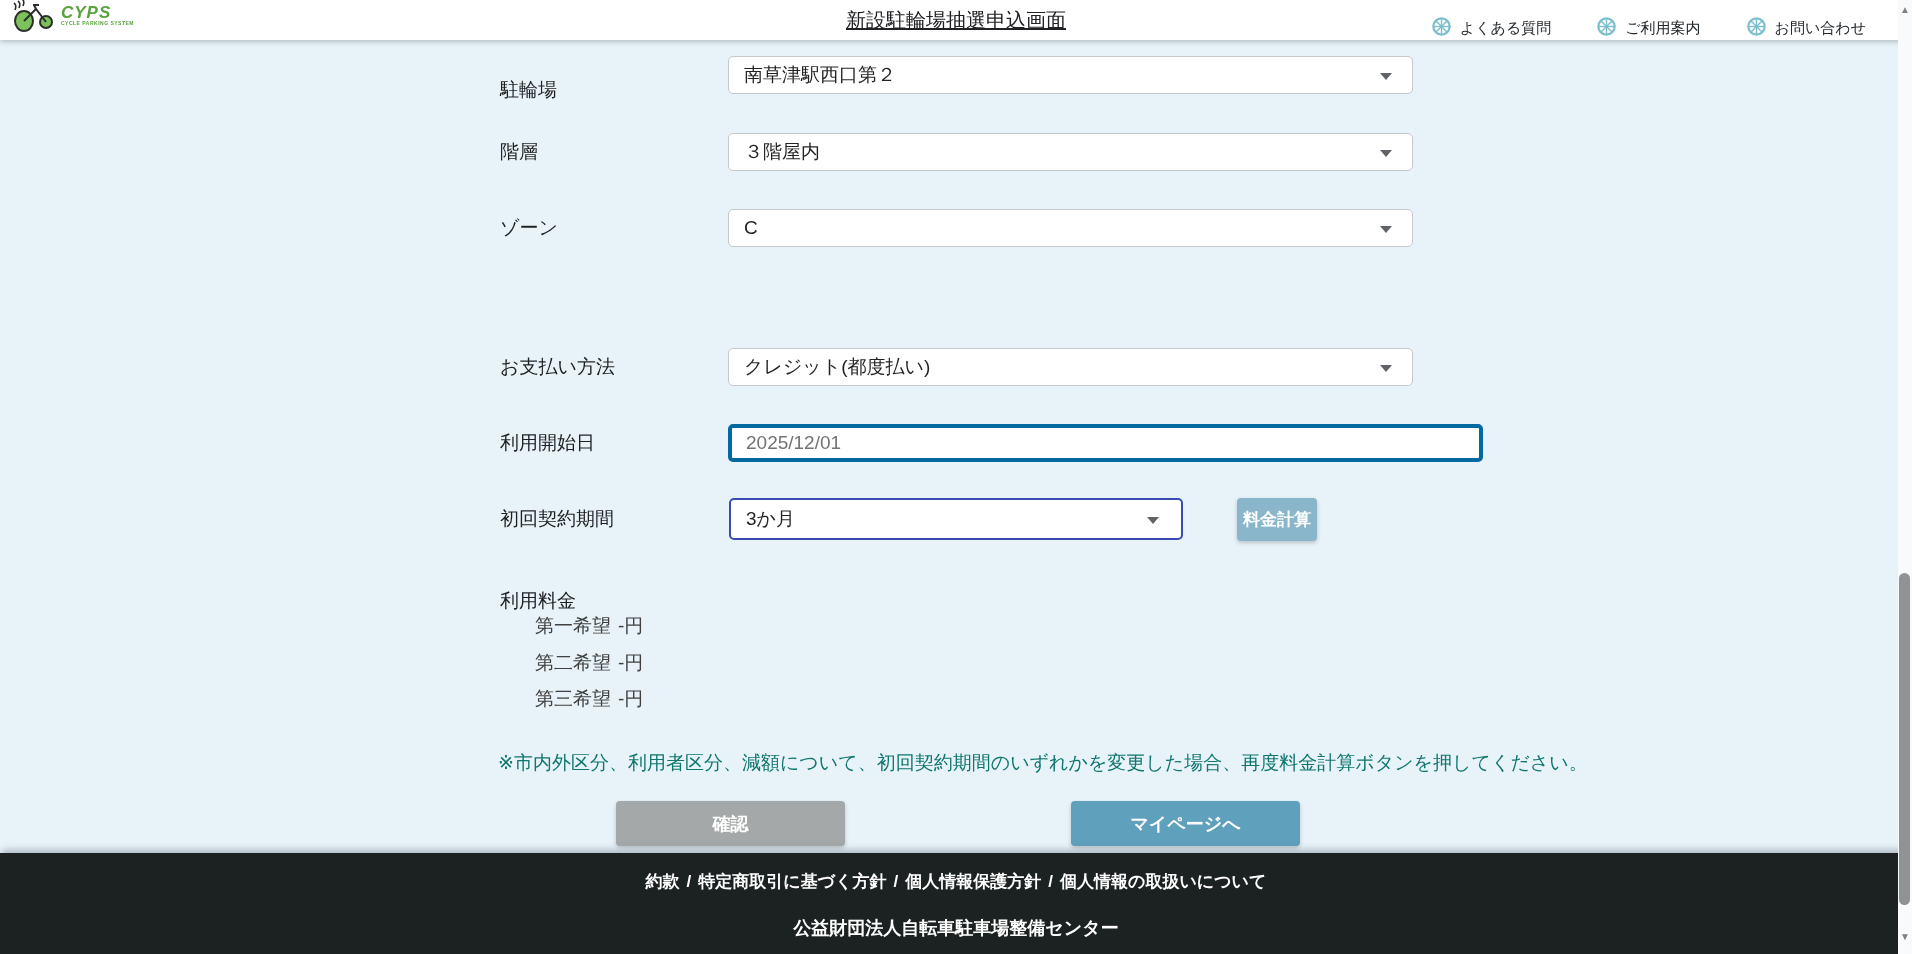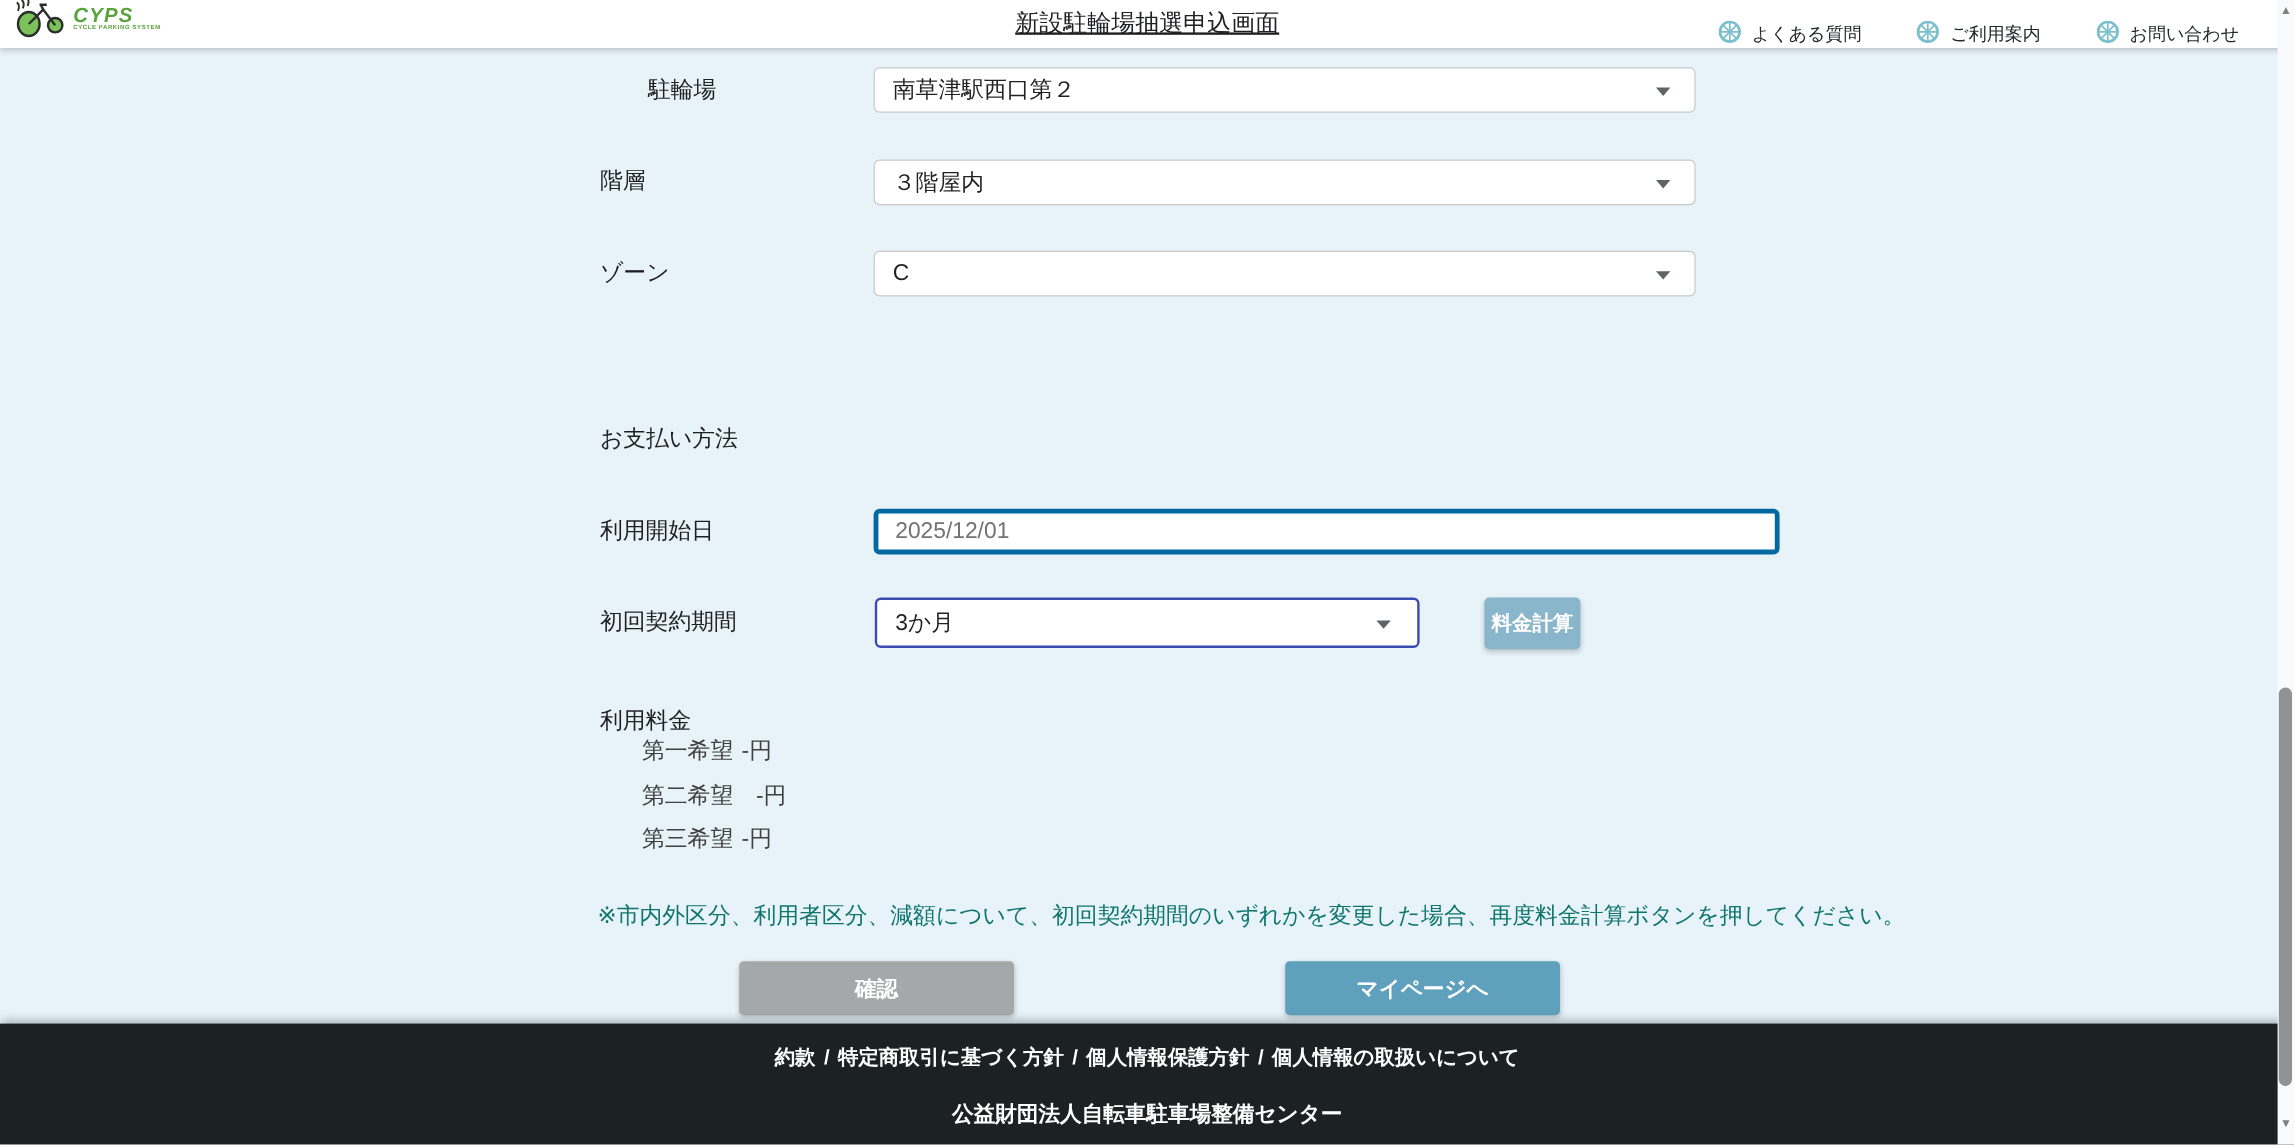--- a/index.html
+++ b/index.html
@@ -128,56 +128,60 @@
                 <path d="M4.3 4.3 L15.7 15.7"></path>
                 <path d="M15.7 4.3 L4.3 15.7"></path>
             </g>
           </svg>
         </span>
         <span>お問い合わせ</span>
       </div>
     </div>
   </div>
 
-  <div class="field-label" style="top:64px;margin-left:40px;">駐輪場</div>
+  <div class="field-label" style="top:78px;">駐輪場</div>
   <div class="sel" style="top:56px;">
     <span class="sel-value">南草津駅西口第２</span>
     <span class="sel-arrow"></span>
   </div>
 
   <div class="field-label" style="top:140px;">階層</div>
   <div class="sel" style="top:133px;">
     <span class="sel-value">３階屋内</span>
     <span class="sel-arrow"></span>
   </div>
 
   <div class="field-label" style="top:216px;">ゾーン</div>
   <div class="sel" style="top:209px;">
     <span class="sel-value">C</span>
     <span class="sel-arrow"></span>
   </div>
 
   <div class="field-label" style="top:355px;">お支払い方法</div>
+  <div class="sel" style="top:348px;">
+    <span class="sel-value">クレジット(都度払い)</span>
+    <span class="sel-arrow"></span>
+  </div>
 
   <div class="field-label" style="top:431px;">利用開始日</div>
   <input class="txt-input" style="top: 424px;" type="text" value="2025/12/01">
 
   <div class="field-label" style="top:507px;">初回契約期間</div>
   <div class="sel sel-focused" style="top:498px;">
     <span class="sel-value">3か月</span>
     <span class="sel-arrow" style="right:22px;"></span>
   </div>
   <button class="btn btn-calc">料金計算</button>
 
   <div class="fees-title">利用料金</div>
   <div class="fee-row" style="top:613px;">
     <span class="fee-name">第一希望</span>
     <span>-円</span>
   </div>
-  <div class="fee-row" style="top:650px;gap:12px;">
+  <div class="fee-row" style="top:650px;">
     <span class="fee-name">第二希望</span>
     <span>-円</span>
   </div>
   <div class="fee-row" style="top:686px;">
     <span class="fee-name">第三希望</span>
     <span>-円</span>
   </div>
 
   <div class="note">※市内外区分、利用者区分、減額について、初回契約期間のいずれかを変更した場合、再度料金計算ボタンを押してください。</div>
 

